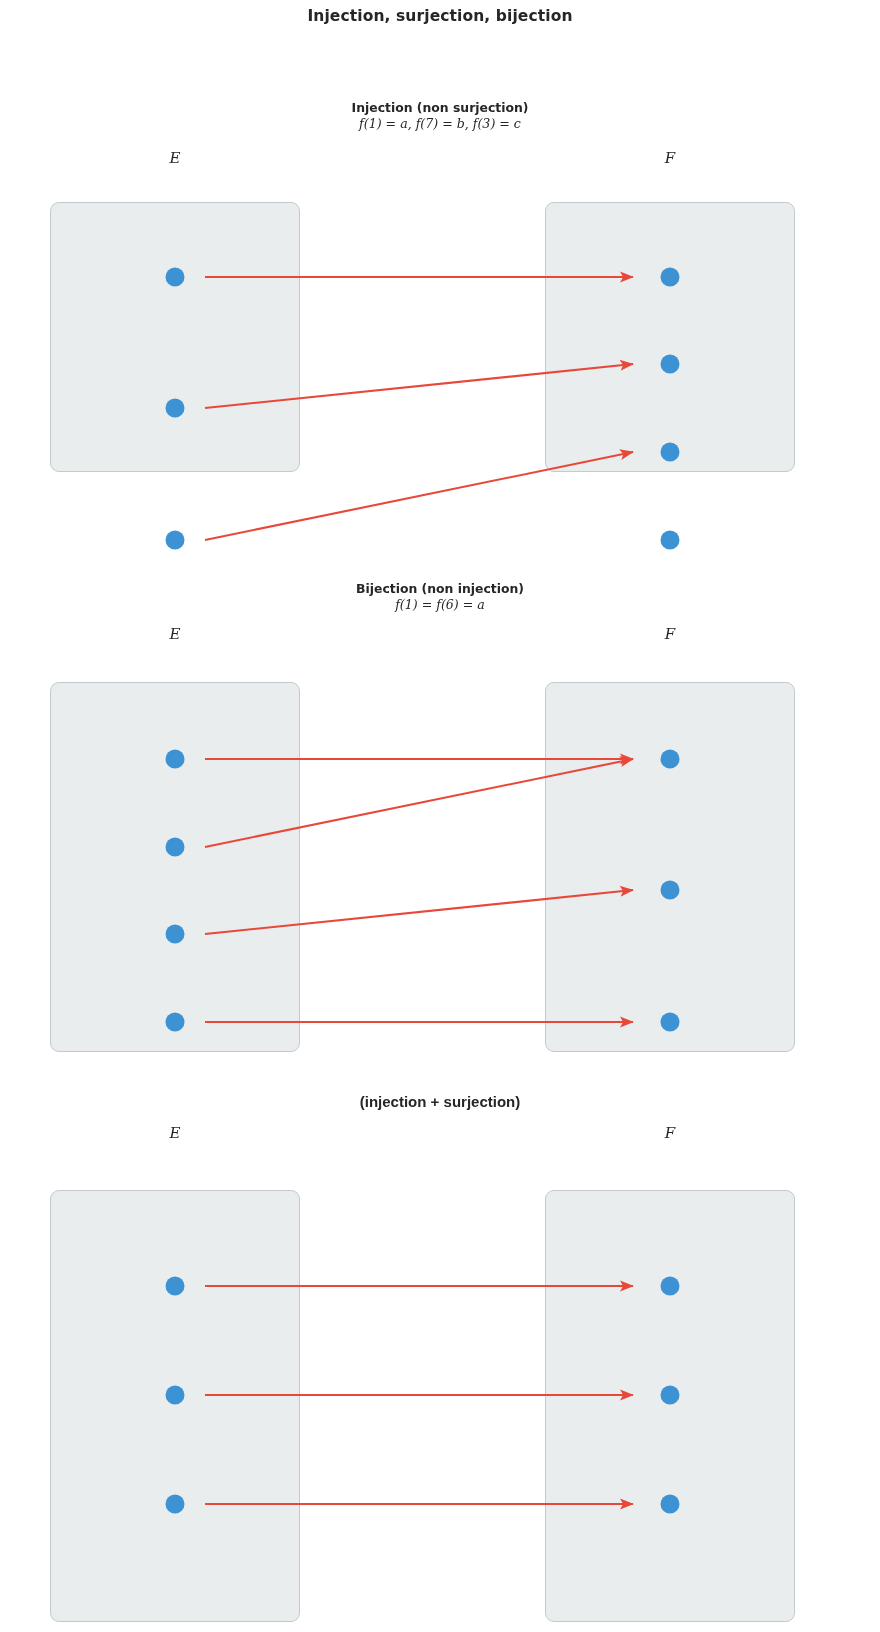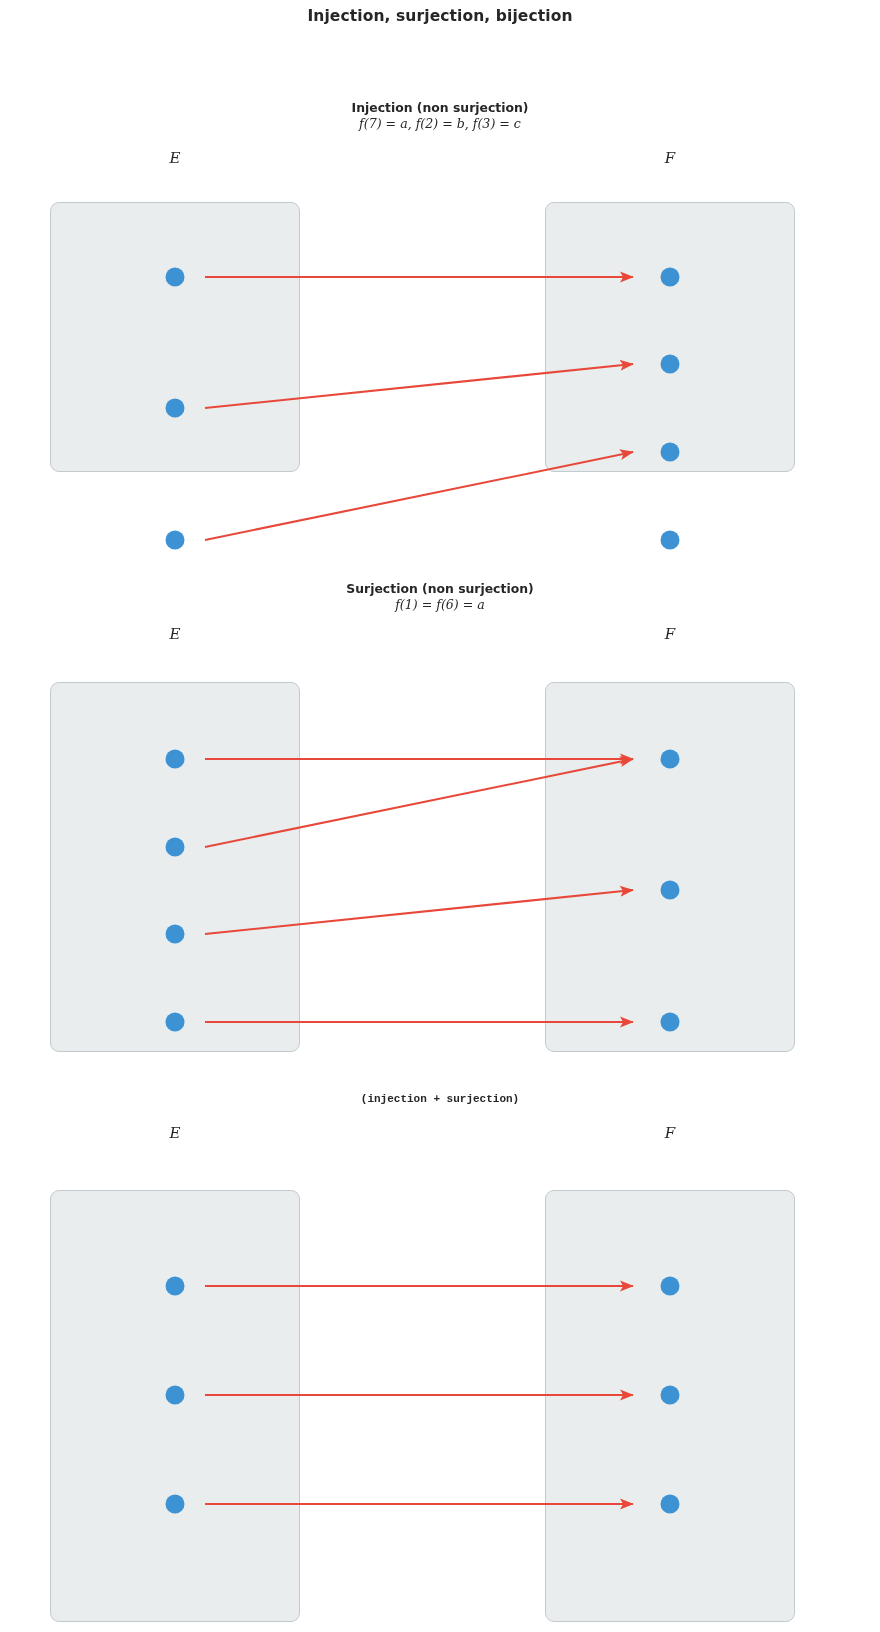--- a/index.html
+++ b/index.html
@@ -58,24 +58,24 @@
     width: 880px;
     text-align: center;
     font-size: 12.6px;
     font-weight: normal;
     font-style: italic;
     font-family: "DejaVu Serif", serif;
     color: #262626;
     white-space: pre;
   }
   .panel-subtitle.two-line-bold {
-    font-family: Liberation Mono, monospace;
+    font-family: Liberation Sans, sans-serif;
     font-style: normal;
     font-weight: bold;
-    font-size: 11px;
+    font-size: 15px;
   }
 
   
   .set-label {
     position: absolute;
     font-family: "DejaVu Serif", serif;
     font-style: italic;
     font-size: 15px;
     color: #262626;
     text-align: center;
@@ -105,21 +105,21 @@
   .map-arrow { pointer-events: auto; }
 </style>
 </head>
 <body>
 
 <div id="figure-title">Injection, surjection, bijection</div>
 
 <div class="panel" id="panel-injection">
 
   <div class="panel-title">Injection (non surjection)</div>
-  <div class="panel-subtitle">f(7) = a, f(2) = b, f(3) = c</div>
+  <div class="panel-subtitle">f(1) = a, f(7) = b, f(3) = c</div>
 
   <div class="set-label" style="left:155px; top:49px;">E</div>
   <div class="set-label" style="left:650px; top:49px;">F</div>
 
   <div class="set-box" style="left:50px; top:102px; width:250px; height:270px;"></div>
   <div class="set-box" style="left:545px; top:102px; width:250px; height:270px;"></div>
 
   <svg class="panel-svg" viewBox="0 0 880 480">
     <defs>
       <marker id="ah-inj" markerWidth="7" markerHeight="7" refX="6.2" refY="3" orient="auto" markerUnits="strokeWidth">
@@ -137,21 +137,21 @@
 
     <circle class="elem-dot" cx="670" cy="177" r="9.5" fill="#3d92d4"></circle>
     <circle class="elem-dot" cx="670" cy="264" r="9.5" fill="#3d92d4"></circle>
     <circle class="elem-dot" cx="670" cy="352" r="9.5" fill="#3d92d4"></circle>
     <circle class="elem-dot" cx="670" cy="440" r="9.5" fill="#3d92d4"></circle>
   </svg>
 </div>
 
 <div class="panel" id="panel-surjection">
 
-  <div class="panel-title">Surjection (non surjection)</div>
+  <div class="panel-title">Bijection (non injection)</div>
   <div class="panel-subtitle">f(1) = f(6) = a</div>
 
   <div class="set-label" style="left:155px; top:44px;">E</div>
   <div class="set-label" style="left:650px; top:44px;">F</div>
 
   <div class="set-box" style="left:50px; top:101px; width:250px; height:370px;"></div>
   <div class="set-box" style="left:545px; top:101px; width:250px; height:370px;"></div>
 
   <svg class="panel-svg" viewBox="0 0 880 480">
     <defs>

